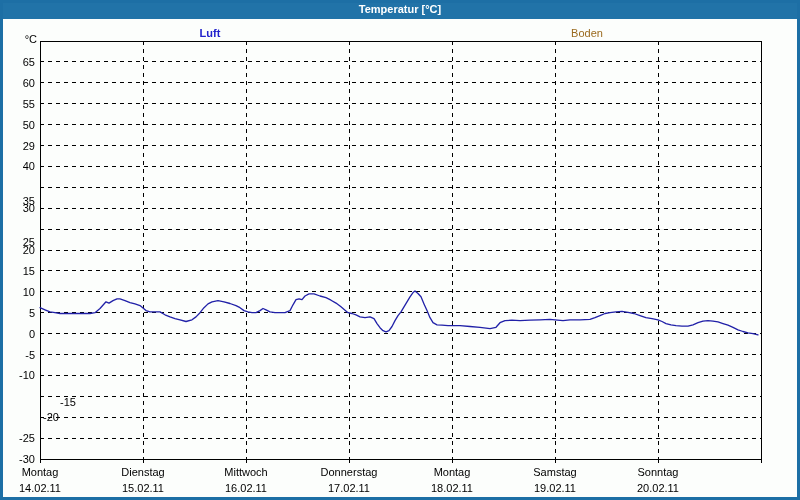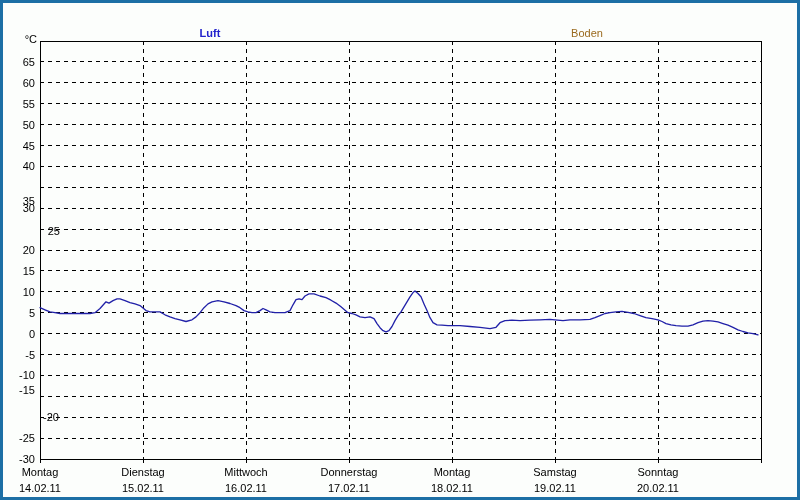--- a/index.html
+++ b/index.html
@@ -47,20 +47,21 @@
     position:absolute;width:104px;text-align:center;
     font-size:11px;color:#000;height:13px;line-height:13px;
   }
 </style>
 </head>
 <body>
 
 <div class="window">
   <div class="frame"></div>
 
+  <div class="titlebar">Temperatur [°C]</div>
 
   <div class="legend-item" id="legend-luft" style="color: rgb(34, 34, 204);">Luft</div>
 
   <div class="legend-item" id="legend-boden" style="color: rgb(154, 106, 30);">Boden</div>
 
   <div class="unit-label">°C</div>
 
   <div class="chart-layer" id="chart-layer">
       <svg width="800" height="500" style="position: absolute; left: 0px; top: 0px;">
         <line x1="40" y1="61.9" x2="761" y2="61.9" stroke="#000000" stroke-width="1" stroke-dasharray="4 4" shape-rendering="crispEdges"></line>
@@ -96,33 +97,33 @@
         <line x1="555" y1="459" x2="555" y2="463" stroke="#000" stroke-width="1" shape-rendering="crispEdges"></line>
         <line x1="658" y1="459" x2="658" y2="463" stroke="#000" stroke-width="1" shape-rendering="crispEdges"></line>
         <line x1="761" y1="459" x2="761" y2="463" stroke="#000" stroke-width="1" shape-rendering="crispEdges"></line>
         <rect x="40" y="41" width="721" height="418" fill="none" stroke="#000000" stroke-width="1" shape-rendering="crispEdges"></rect>
         <polyline points="40.0,307.7 45.0,309.8 50.0,311.9 55.0,312.7 60.0,313.5 70.0,313.5 80.0,313.5 90.0,313.5 95.0,312.7 100.0,308.5 106.0,301.8 109.0,303.1 113.0,300.6 117.0,298.9 120.0,298.9 125.0,300.6 130.0,302.7 135.0,303.9 140.0,305.6 146.0,310.6 150.0,311.9 160.0,311.9 165.0,314.8 170.0,316.9 175.0,318.6 180.0,319.8 186.0,321.5 192.0,319.8 196.0,316.9 200.0,312.7 204.0,307.7 208.0,303.9 212.0,301.8 218.0,300.6 224.0,301.8 230.0,303.5 236.0,305.6 240.0,307.7 244.0,310.6 248.0,311.9 252.0,312.7 256.0,312.7 260.0,310.6 263.0,308.5 266.0,309.8 270.0,311.9 275.0,312.7 285.0,312.7 290.0,310.6 293.0,304.8 296.0,299.7 299.0,298.9 302.0,299.7 305.0,296.0 309.0,293.9 314.0,293.9 320.0,296.0 326.0,297.7 331.0,300.2 336.0,303.1 341.0,306.8 345.0,310.2 348.0,312.7 352.0,313.5 356.0,314.8 360.0,316.9 365.0,317.7 370.0,316.9 374.0,318.6 377.0,323.6 380.0,327.7 383.0,330.7 386.0,331.9 389.0,330.7 392.0,326.5 395.0,320.6 398.0,315.6 401.0,311.9 404.0,306.8 407.0,301.8 410.0,296.8 413.0,292.6 415.0,291.0 418.0,293.5 421.0,296.8 424.0,303.9 427.0,310.6 430.0,317.7 433.0,322.7 437.0,324.8 442.0,325.2 448.0,325.7 452.0,325.7 460.0,325.7 470.0,326.5 480.0,327.3 490.0,328.6 496.0,327.3 500.0,322.7 505.0,320.6 512.0,320.2 520.0,320.6 530.0,320.2 540.0,319.8 550.0,319.4 555.0,319.8 563.0,320.6 570.0,319.8 580.0,319.8 590.0,319.4 595.0,317.7 600.0,315.6 605.0,313.5 610.0,312.7 616.0,311.9 622.0,311.4 628.0,312.3 634.0,313.5 640.0,315.6 645.9,317.7 652.0,318.6 658.0,319.8 662.0,321.5 666.0,323.6 671.0,324.8 676.0,325.7 682.0,326.1 688.0,326.1 693.0,324.8 698.0,322.7 703.0,321.1 708.0,320.6 713.0,321.1 718.0,321.9 723.0,323.6 728.0,325.2 733.0,327.3 738.0,329.8 743.0,331.5 748.0,332.8 753.0,333.6 758.0,334.9" fill="none" stroke="#2121a8" stroke-width="1.3" stroke-linejoin="round" stroke-linecap="round"></polyline>
       </svg>
       <div class="ylabel" style="top: 55.9px;">65</div>
       <div class="ylabel" style="top: 76.8px;">60</div>
       <div class="ylabel" style="top: 97.7px;">55</div>
       <div class="ylabel" style="top: 118.6px;">50</div>
-      <div class="ylabel" style="top: 139.5px;">45</div>
+      <div class="ylabel" style="top: 139.5px;">29</div>
       <div class="ylabel" style="top: 160.4px;">40</div>
       <div class="ylabel" style="top: 195px;">35</div>
       <div class="ylabel" style="top: 202.2px;">30</div>
-      <div class="ylabel" style="top: 225px; margin-left: 25px;">25</div>
+      <div class="ylabel" style="top: 236px;">25</div>
       <div class="ylabel" style="top: 244px;">20</div>
       <div class="ylabel" style="top: 264.9px;">15</div>
       <div class="ylabel" style="top: 285.8px;">10</div>
       <div class="ylabel" style="top: 306.7px;">5</div>
       <div class="ylabel" style="top: 327.6px;">0</div>
       <div class="ylabel" style="top: 348.5px;">-5</div>
       <div class="ylabel" style="top: 369.4px;">-10</div>
-      <div class="ylabel" style="top: 384px;">-15</div>
+      <div class="ylabel" style="top: 396px; padding-left: 41px;">-15</div>
       <div class="ylabel" style="top: 411.2px; padding-left: 24px;">-20</div>
       <div class="ylabel" style="top: 432.1px;">-25</div>
       <div class="ylabel" style="top: 453px;">-30</div>
       <div class="xday" style="left: -12px; top: 466px;">Montag</div>
       <div class="xdate" style="left: -12px; top: 482px;">14.02.11</div>
       <div class="xday" style="left: 91px; top: 466px;">Dienstag</div>
       <div class="xdate" style="left: 91px; top: 482px;">15.02.11</div>
       <div class="xday" style="left: 194px; top: 466px;">Mittwoch</div>
       <div class="xdate" style="left: 194px; top: 482px;">16.02.11</div>
       <div class="xday" style="left: 297px; top: 466px;">Donnerstag</div>

